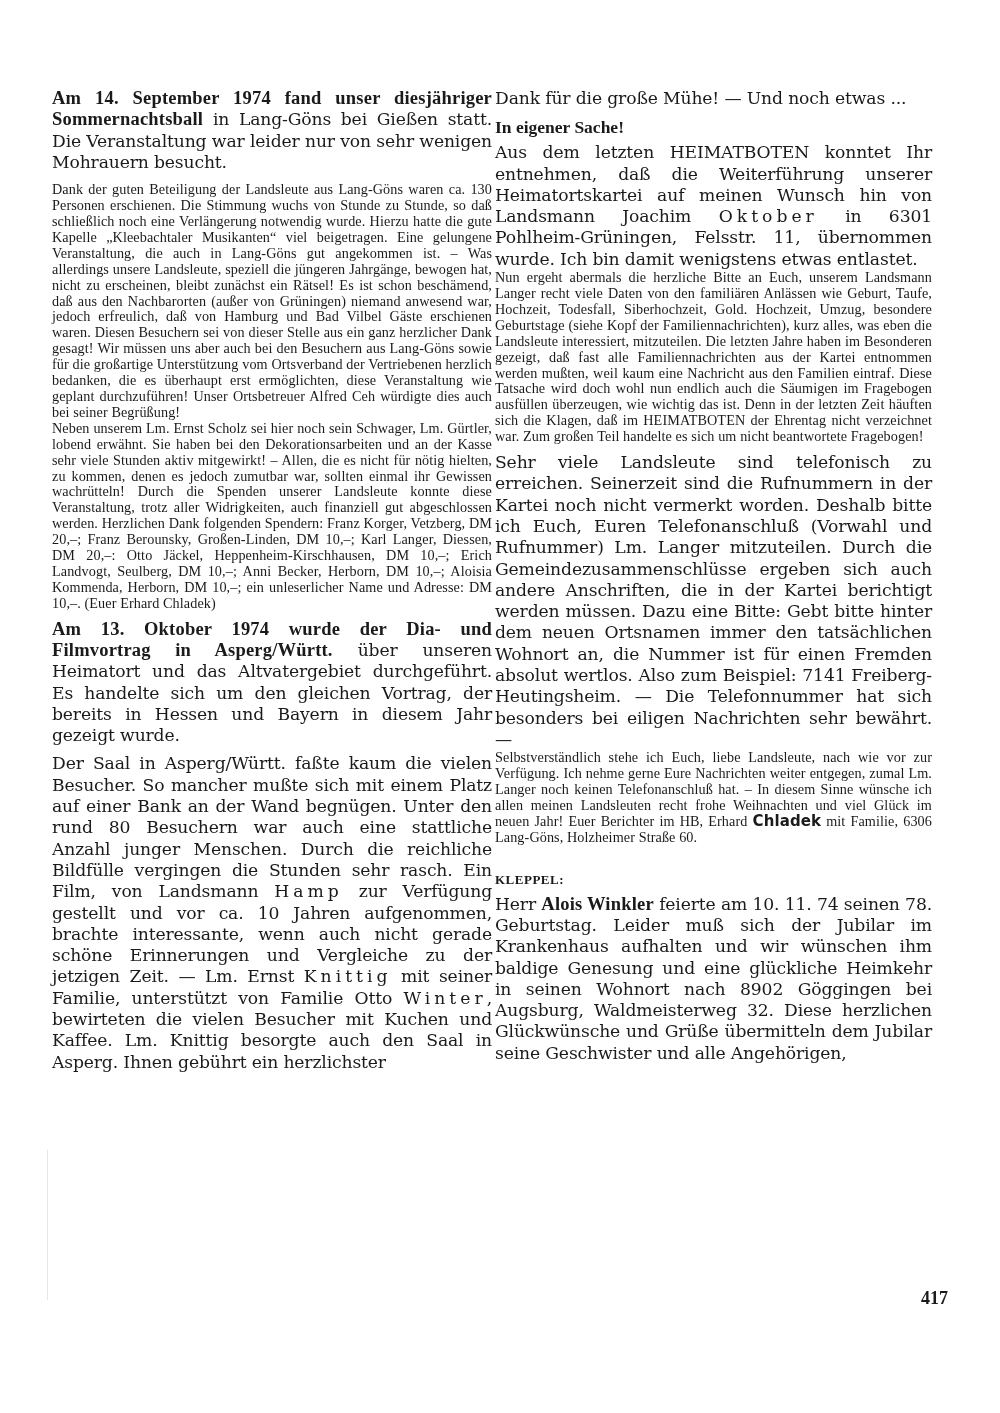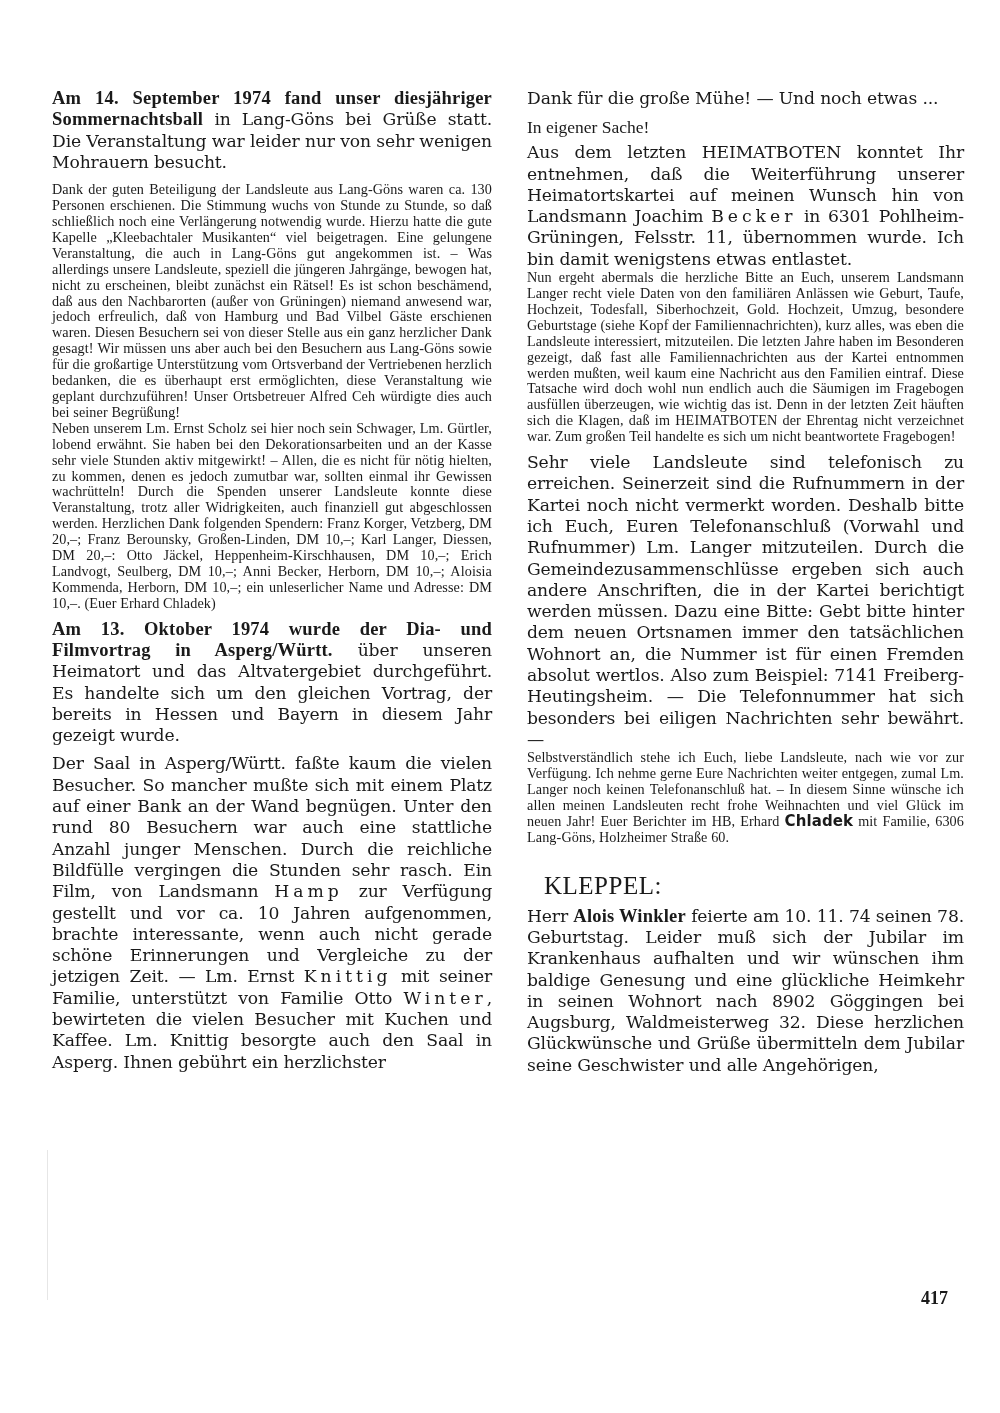--- a/index.html
+++ b/index.html
@@ -1,55 +1,55 @@
 <!DOCTYPE html>
 <html><head>
 <meta charset="utf-8">
 <style>
   html, body { margin: 0; padding: 0; background: #ffffff; }
   body { width: 1000px; height: 1413px; position: relative; overflow: hidden; color: #1a1a1a; }
   .col { position: absolute; top: 88px; width: 440px; }
   .col-left { left: 52px; }
-  .col-right { left: 527px; width: 437px; }
+  .col-right { left: 495px; width: 437px; }
   .big { font-family: "DejaVu Serif", serif; font-size: 17.2px; line-height: 21.3px; text-align: justify; margin: 0; letter-spacing: -0.15px; }
   .small { font-family: "Liberation Serif", serif; font-size: 14.2px; line-height: 15.9px; text-align: justify; margin: 0; letter-spacing: 0.1px; }
   .lead { font-family: "Liberation Serif", serif; font-weight: bold; font-size: 18.5px; letter-spacing: 0.2px; }
-  .head { font-family: "Liberation Serif", serif; font-weight: normal; font-size: 17.5px; margin: 8px 0 4px 0; }
-  .kleppel { font-family: "Liberation Serif", serif; font-weight: normal; font-size: 25px; margin: 26px 0 6px 17px; letter-spacing: 0.5px; }
+  .head { font-family: "Liberation Serif", serif; font-weight: bold; font-size: 17.5px; margin: 8px 0 4px 0; }
+  .kleppel { font-family: "Liberation Serif", serif; font-weight: bold; font-size: 13px; margin: 26px 0 6px 0; letter-spacing: 0.5px; }
   .sans-bold { font-family: "DejaVu Sans", sans-serif; font-weight: bold; font-size: 15px; }
   .spaced { letter-spacing: 4px; }
   .gap-s { margin-top: 9px; }
   .gap-m { margin-top: 7px; }
   .pagenum { position: absolute; right: 52px; top: 1288px; font-family: "Liberation Serif", serif; font-weight: bold; font-size: 18px; }
   .margin-line { position: absolute; left: 47px; top: 1150px; width: 1px; height: 150px; background: #e6e6e6; }
 </style>
 </head>
 <body>
 
 <div class="col col-left">
   <p class="big">
-    <span class="lead">Am 14. September 1974 fand unser diesjähriger Sommernachtsball</span><span> in Lang-Göns bei Grüße statt. Die Veranstaltung war leider nur von sehr wenigen Mohrauern besucht.</span>
+    <span class="lead">Am 14. September 1974 fand unser diesjähriger Sommernachtsball</span><span> in Lang-Göns bei Gießen statt. Die Veranstaltung war leider nur von sehr wenigen Mohrauern besucht.</span>
   </p>
   <p class="small gap-s">Dank der guten Beteiligung der Landsleute aus Lang-Göns waren ca. 130 Personen erschienen. Die Stimmung wuchs von Stunde zu Stunde, so daß schließlich noch eine Verlängerung notwendig wurde. Hierzu hatte die gute Kapelle „Kleebachtaler Musikanten“ viel beigetragen. Eine gelungene Veranstaltung, die auch in Lang-Göns gut angekommen ist. – Was allerdings unsere Landsleute, speziell die jüngeren Jahrgänge, bewogen hat, nicht zu erscheinen, bleibt zunächst ein Rätsel! Es ist schon beschämend, daß aus den Nachbarorten (außer von Grüningen) niemand anwesend war, jedoch erfreulich, daß von Hamburg und Bad Vilbel Gäste erschienen waren. Diesen Besuchern sei von dieser Stelle aus ein ganz herzlicher Dank gesagt! Wir müssen uns aber auch bei den Besuchern aus Lang-Göns sowie für die großartige Unterstützung vom Ortsverband der Vertriebenen herzlich bedanken, die es überhaupt erst ermöglichten, diese Veranstaltung wie geplant durchzuführen! Unser Ortsbetreuer Alfred Ceh würdigte dies auch bei seiner Begrüßung!</p>
   <p class="small">Neben unserem Lm. Ernst Scholz sei hier noch sein Schwager, Lm. Gürtler, lobend erwähnt. Sie haben bei den Dekorationsarbeiten und an der Kasse sehr viele Stunden aktiv mitgewirkt! – Allen, die es nicht für nötig hielten, zu kommen, denen es jedoch zumutbar war, sollten einmal ihr Gewissen wachrütteln! Durch die Spenden unserer Landsleute konnte diese Veranstaltung, trotz aller Widrigkeiten, auch finanziell gut abgeschlossen werden. Herzlichen Dank folgenden Spendern: Franz Korger, Vetzberg, DM 20,–; Franz Berounsky, Großen-Linden, DM 10,–; Karl Langer, Diessen, DM 20,–: Otto Jäckel, Heppenheim-Kirschhausen, DM 10,–; Erich Landvogt, Seulberg, DM 10,–; Anni Becker, Herborn, DM 10,–; Aloisia Kommenda, Herborn, DM 10,–; ein unleserlicher Name und Adresse: DM 10,–. (Euer Erhard Chladek)</p>
 
   <p class="big gap-m">
     <span class="lead">Am 13. Oktober 1974 wurde der Dia- und Filmvortrag in Asperg/Württ.</span><span> über unseren Heimatort und das Altvatergebiet durchgeführt. Es handelte sich um den gleichen Vortrag, der bereits in Hessen und Bayern in diesem Jahr gezeigt wurde.</span>
   </p>
   <p class="big gap-m">
     <span>Der Saal in Asperg/Württ. faßte kaum die vielen Besucher. So mancher mußte sich mit einem Platz auf einer Bank an der Wand begnügen. Unter den rund 80 Besuchern war auch eine stattliche Anzahl junger Menschen. Durch die reichliche Bildfülle vergingen die Stunden sehr rasch. Ein Film, von Landsmann </span><span class="spaced">Hamp</span><span> zur Verfügung gestellt und vor ca. 10 Jahren aufgenommen, brachte interessante, wenn auch nicht gerade schöne Erinnerungen und Vergleiche zu der jetzigen Zeit. — Lm. Ernst </span><span class="spaced">Knittig</span><span> mit seiner Familie, unterstützt von Familie Otto </span><span class="spaced">Winter</span><span>, bewirteten die vielen Besucher mit Kuchen und Kaffee. Lm. Knittig besorgte auch den Saal in Asperg. Ihnen gebührt ein herzlichster</span>
   </p>
 </div>
 
 <div class="col col-right">
   <p class="big">Dank für die große Mühe! — Und noch etwas ...</p>
 
   <div class="head">In eigener Sache!</div>
   <p class="big">
-    <span>Aus dem letzten HEIMATBOTEN konntet Ihr entnehmen, daß die Weiterführung unserer Heimatortskartei auf meinen Wunsch hin von Landsmann Joachim </span><span class="spaced">Becker</span><span> in 6301 Pohlheim-Grüningen, Felsstr. 11, übernommen wurde. Ich bin damit wenigstens etwas entlastet.</span>
+    <span>Aus dem letzten HEIMATBOTEN konntet Ihr entnehmen, daß die Weiterführung unserer Heimatortskartei auf meinen Wunsch hin von Landsmann Joachim </span><span class="spaced">Oktober</span><span> in 6301 Pohlheim-Grüningen, Felsstr. 11, übernommen wurde. Ich bin damit wenigstens etwas entlastet.</span>
   </p>
   <p class="small">Nun ergeht abermals die herzliche Bitte an Euch, unserem Landsmann Langer recht viele Daten von den familiären Anlässen wie Geburt, Taufe, Hochzeit, Todesfall, Siberhochzeit, Gold. Hochzeit, Umzug, besondere Geburtstage (siehe Kopf der Familiennachrichten), kurz alles, was eben die Landsleute interessiert, mitzuteilen. Die letzten Jahre haben im Besonderen gezeigt, daß fast alle Familiennachrichten aus der Kartei entnommen werden mußten, weil kaum eine Nachricht aus den Familien eintraf. Diese Tatsache wird doch wohl nun endlich auch die Säumigen im Fragebogen ausfüllen überzeugen, wie wichtig das ist. Denn in der letzten Zeit häuften sich die Klagen, daß im HEIMATBOTEN der Ehrentag nicht verzeichnet war. Zum großen Teil handelte es sich um nicht beantwortete Fragebogen!</p>
   <p class="big gap-m">Sehr viele Landsleute sind telefonisch zu erreichen. Seinerzeit sind die Rufnummern in der Kartei noch nicht vermerkt worden. Deshalb bitte ich Euch, Euren Telefonanschluß (Vorwahl und Rufnummer) Lm. Langer mitzuteilen. Durch die Gemeindezusammenschlüsse ergeben sich auch andere Anschriften, die in der Kartei berichtigt werden müssen. Dazu eine Bitte: Gebt bitte hinter dem neuen Ortsnamen immer den tatsächlichen Wohnort an, die Nummer ist für einen Fremden absolut wertlos. Also zum Beispiel: 7141 Freiberg-Heutingsheim. — Die Telefonnummer hat sich besonders bei eiligen Nachrichten sehr bewährt. —</p>
   <p class="small">
     <span>Selbstverständlich stehe ich Euch, liebe Landsleute, nach wie vor zur Verfügung. Ich nehme gerne Eure Nachrichten weiter entgegen, zumal Lm. Langer noch keinen Telefonanschluß hat. – In diesem Sinne wünsche ich allen meinen Landsleuten recht frohe Weihnachten und viel Glück im neuen Jahr! Euer Berichter im HB, Erhard </span><span class="sans-bold">Chladek</span><span> mit Familie, 6306 Lang-Göns, Holzheimer Straße 60.</span>
   </p>
 
   <div class="kleppel">KLEPPEL:</div>
   <p class="big">
     <span>Herr </span><span class="lead">Alois Winkler</span><span> feierte am 10. 11. 74 seinen 78. Geburtstag. Leider muß sich der Jubilar im Krankenhaus aufhalten und wir wünschen ihm baldige Genesung und eine glückliche Heimkehr in seinen Wohnort nach 8902 Göggingen bei Augsburg, Waldmeisterweg 32. Diese herzlichen Glückwünsche und Grüße übermitteln dem Jubilar seine Geschwister und alle Angehörigen,</span>

